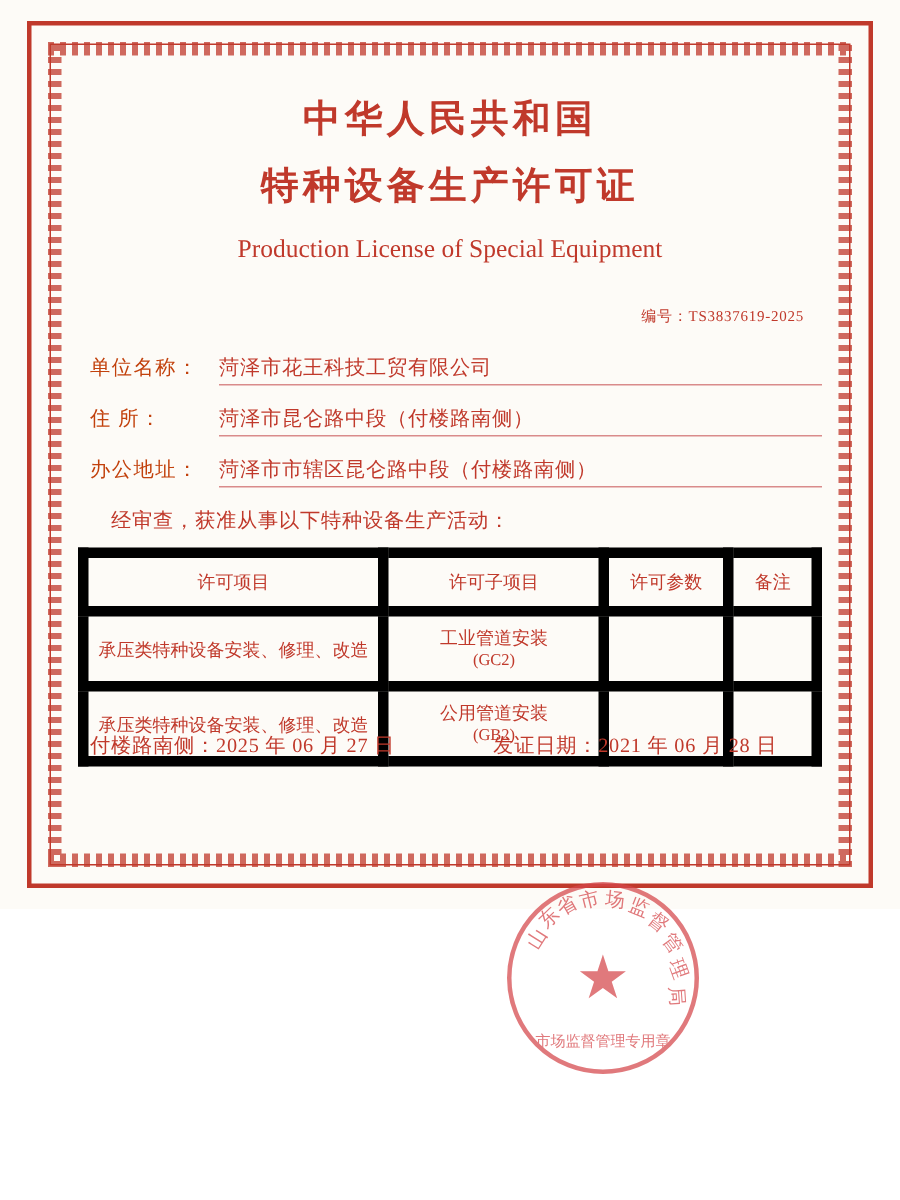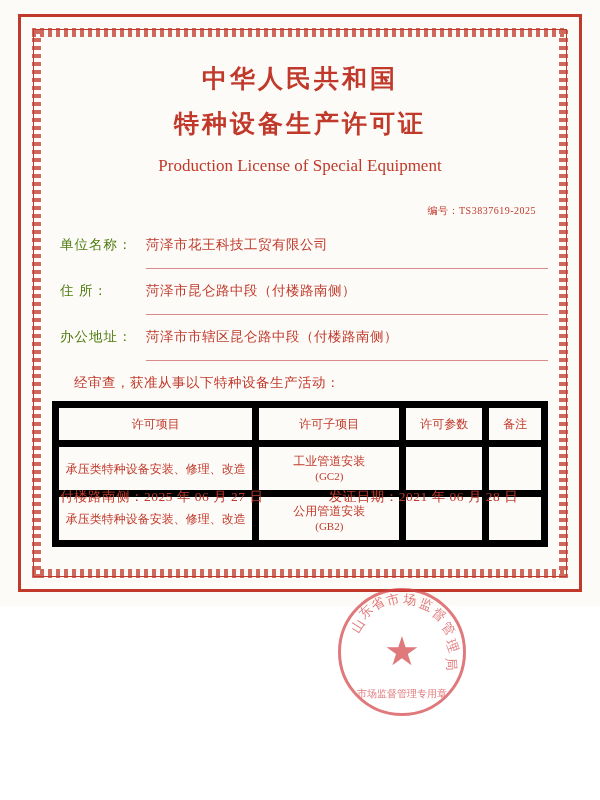--- a/index.html
+++ b/index.html
@@ -106,28 +106,28 @@
   }
   .field-row {
     display: flex;
     align-items: baseline;
     margin-bottom: 13px;
     font-size: 13.5px;
   }
   .field-label {
     width: 86px;
     flex: 0 0 86px;
-    color: #4d7c0f;
+    color: #c2410c;
     letter-spacing: 1px;
   }
   .field-value {
     flex: 1;
     color: #c0392b;
     border-bottom: 1px solid #d98b8b;
-    padding-bottom: 14px;
+    padding-bottom: 2px;
     letter-spacing: 0.5px;
   }
 
   .section-note {
     padding-left: 22px;
     font-size: 13.5px;
     color: #c0392b;
     letter-spacing: 0.5px;
   }
 

